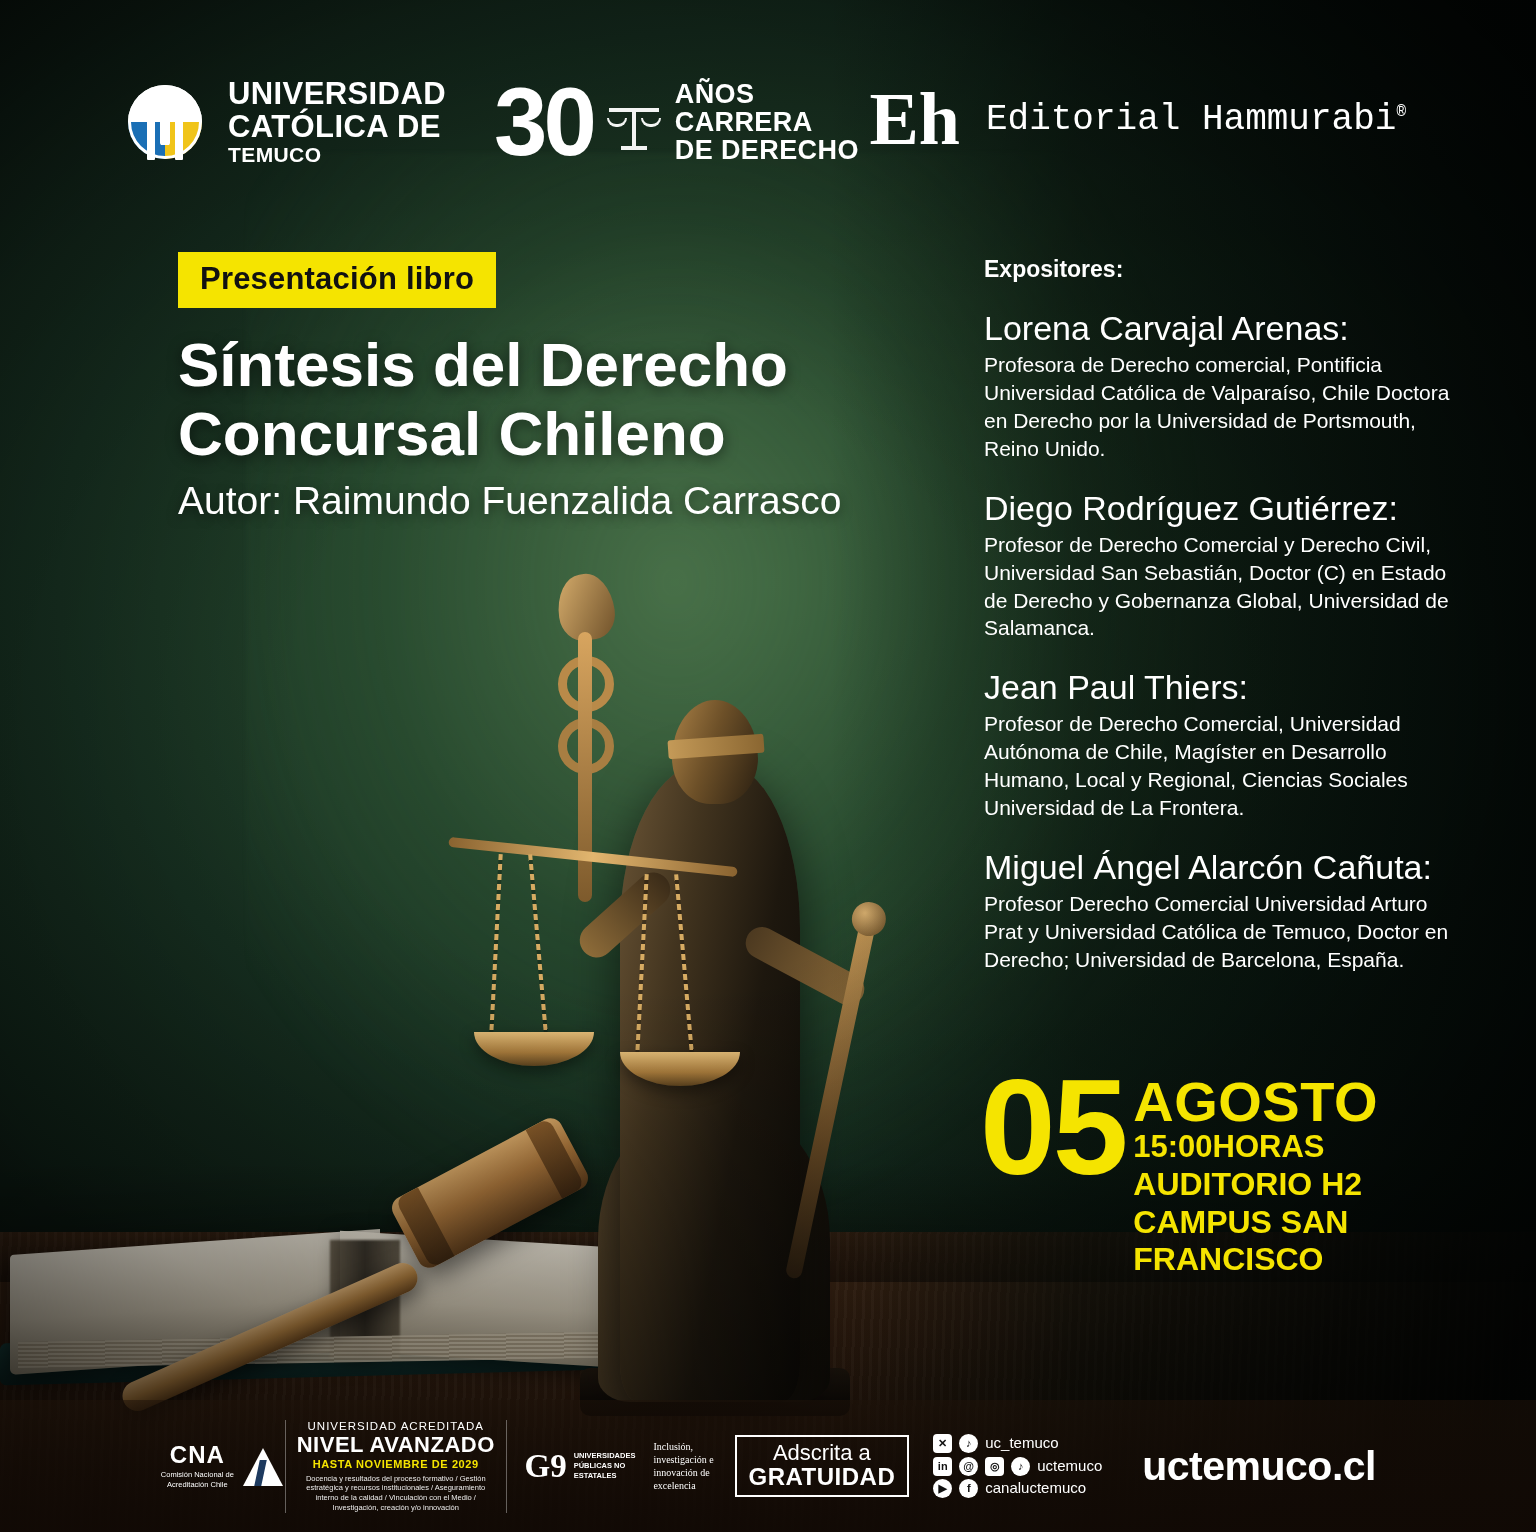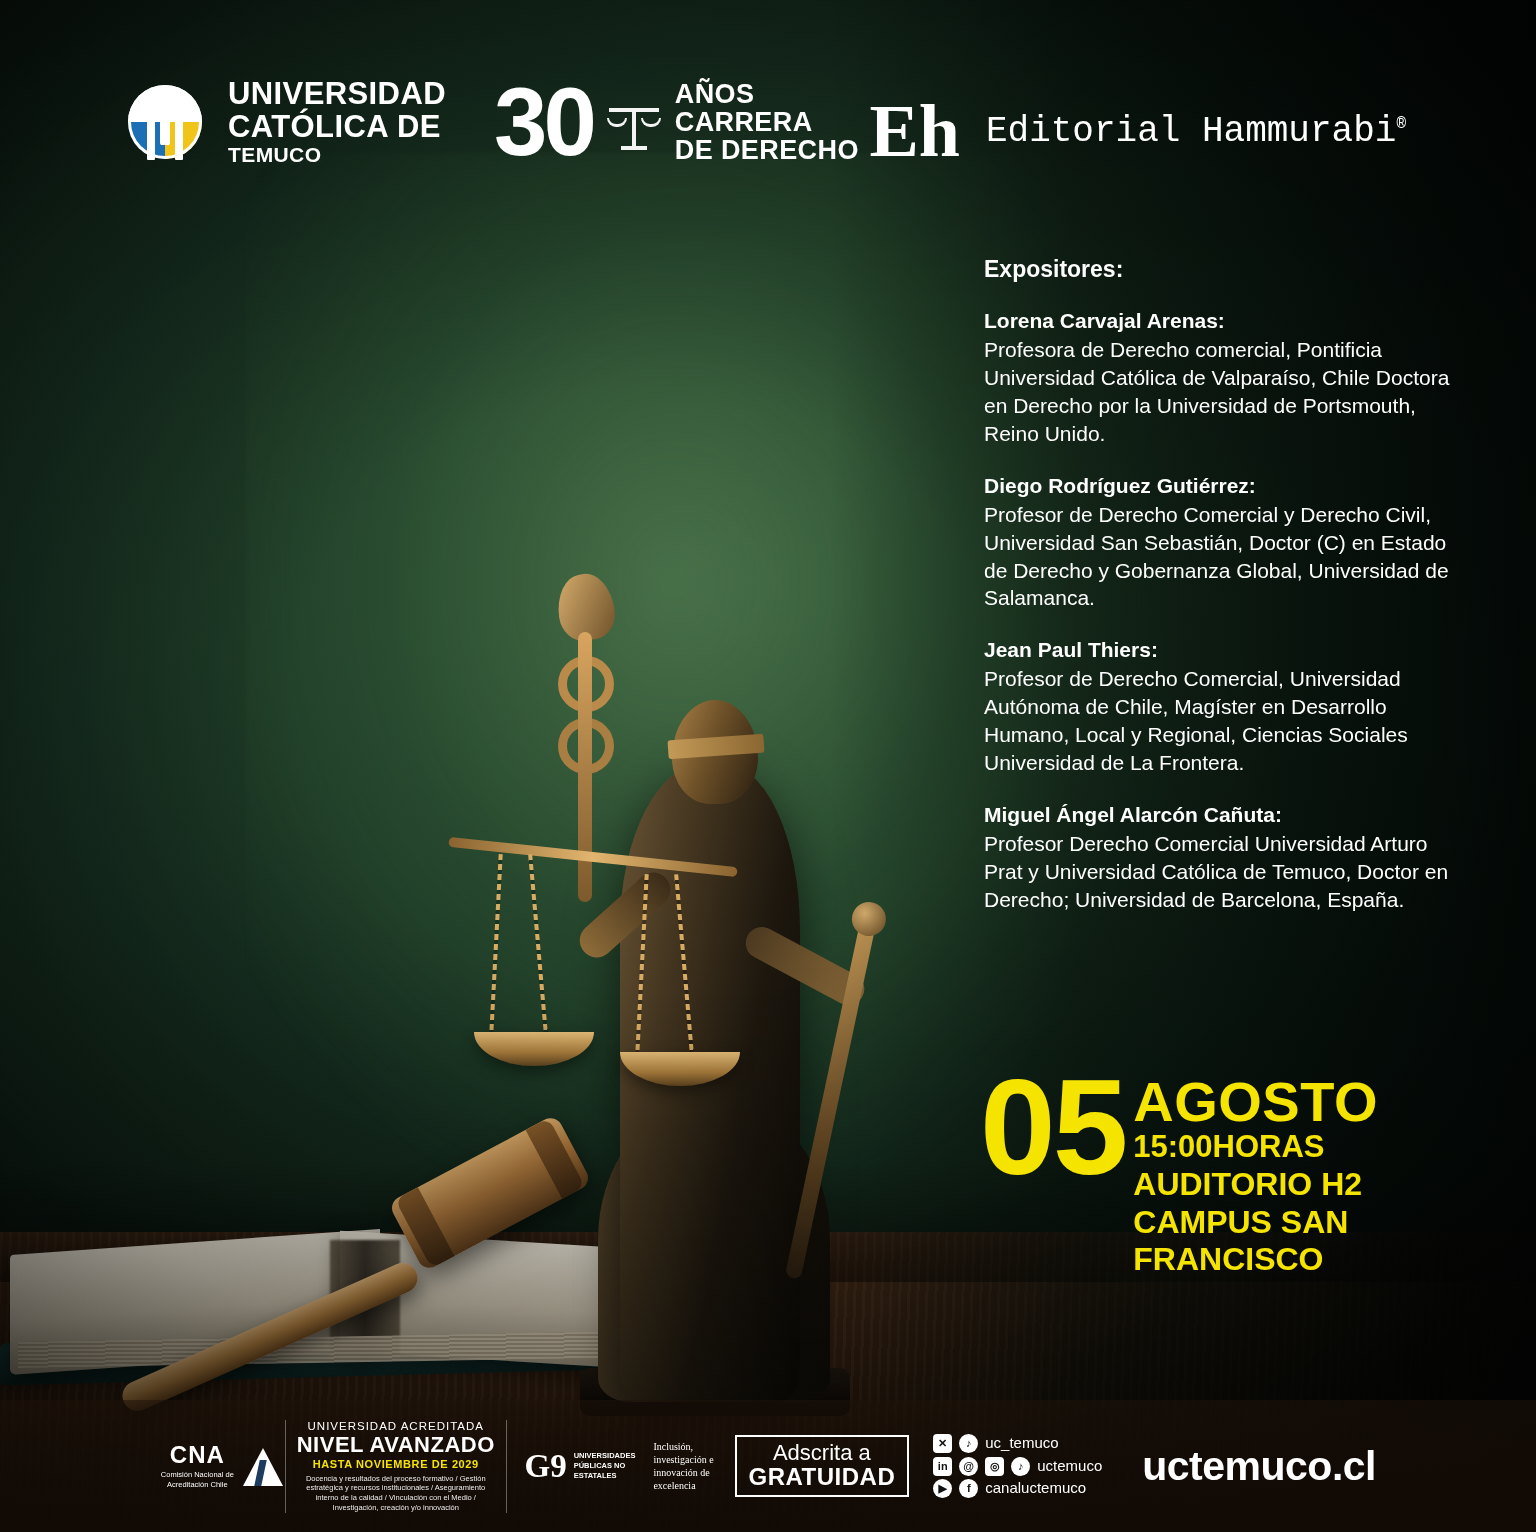--- a/index.html
+++ b/index.html
@@ -217,21 +217,21 @@
   .anniv-30{ color:#fff; font-size:96px; font-weight:bold; line-height:.82; letter-spacing:-4px;}
   .anniv-scale{ position:relative; width:50px; height:60px; opacity:.95;}
   .anniv-scale .bar{ position:absolute; left:0; top:16px; width:50px; height:4px; background:#fff;}
   .anniv-scale .stem{ position:absolute; left:23px; top:16px; width:4px; height:40px; background:#fff;}
   .anniv-scale .foot{ position:absolute; left:12px; top:54px; width:26px; height:4px; background:#fff;}
   .anniv-scale .pl,.anniv-scale .pr{ position:absolute; top:26px; width:20px; height:9px;
     border-bottom:3px solid #fff; border-left:2px solid #fff; border-right:2px solid #fff; border-radius:0 0 10px 10px;}
   .anniv-scale .pl{ left:-2px;} .anniv-scale .pr{ right:-2px;}
   .anniv-text{ color:#fff; font-weight:bold; font-size:27px; line-height:1.04; letter-spacing:.4px;}
 
-  .hammurabi{ position:absolute; right:130px; top:98px; display:flex; align-items:center; gap:26px;justify-content:center;}
+  .hammurabi{ position:absolute; right:130px; top:86px; display:flex; align-items:center; gap:26px;justify-content:center;}
   .hm-eh{ color:#fff; font-family:"Liberation Serif", serif; font-size:74px; line-height:.9; font-weight:bold;}
   .hm-name{ color:#fff; font-family:Liberation Mono, monospace; font-size:36px;}
   .hm-name sup{ font-size:16px; }
 
   
   .left-col{ position:absolute; left:178px; top:252px; width:720px;}
   .badge{
     display:inline-block; background:#f5e400; color:#111;
     font-size:31px; font-weight:bold; padding:9px 22px 11px; letter-spacing:.2px;
   }
@@ -240,21 +240,21 @@
     text-shadow:0 3px 14px rgba(0,0,0,.55);
   }
   .author{
     color:#fff; font-size:39px; margin-top:10px; text-shadow:0 3px 12px rgba(0,0,0,.5);
   }
 
   
   .right-col{ position:absolute; left:984px; top:256px; width:480px; color:#fff;}
   .exp-label{ font-size:23px; font-weight:bold; margin-bottom:26px;}
   .speaker{ margin-bottom:26px;}
-  .sp-name{ font-size:21px; font-weight:bold; margin-bottom:3px;}
+  .sp-name{ font-size:34px; font-weight:normal; margin-bottom:3px;}
   .sp-desc{ font-size:21px; line-height:1.33;}
 
   
   .date-block{ position:absolute; left:980px; top:1072px; display:flex; align-items:flex-start;}
   .day{ color:#f5e400; font-size:136px; font-weight:bold; line-height:.82; letter-spacing:-3px;}
   .date-right{ margin-left:8px; margin-top:4px;}
   .month{ color:#f5e400; font-size:56px; font-weight:bold; line-height:.92; letter-spacing:.5px;}
   .hours{ color:#f5e400; font-size:31px; font-weight:bold; line-height:1.1; margin-top:2px;}
   .venue{ color:#f5e400; font-size:32px; font-weight:bold; line-height:1.14; margin-top:2px;}
 
@@ -374,20 +374,28 @@
       </div>
     </div>
 
     <div class="hammurabi">
       <div class="hm-eh">Eh</div>
       <div class="hm-name">
         <span>Editorial Hammurabi</span><sup>®</sup>
       </div>
     </div>
 
+    <div class="left-col">
+      <div class="badge">Presentación libro</div>
+      <div class="title">
+        <div>Síntesis del Derecho</div>
+        <div>Concursal Chileno</div>
+      </div>
+      <div class="author">Autor: Raimundo Fuenzalida Carrasco</div>
+    </div>
 
     <div class="right-col">
       <div class="exp-label">Expositores:</div>
 
       <div class="speaker">
         <div class="sp-name">Lorena Carvajal Arenas:</div>
         <div class="sp-desc">Profesora de Derecho comercial, Pontificia Universidad Católica de Valparaíso, Chile Doctora en Derecho por la Universidad de Portsmouth, Reino Unido.</div>
       </div>
       <div class="speaker">
         <div class="sp-name">Diego Rodríguez Gutiérrez:</div>

